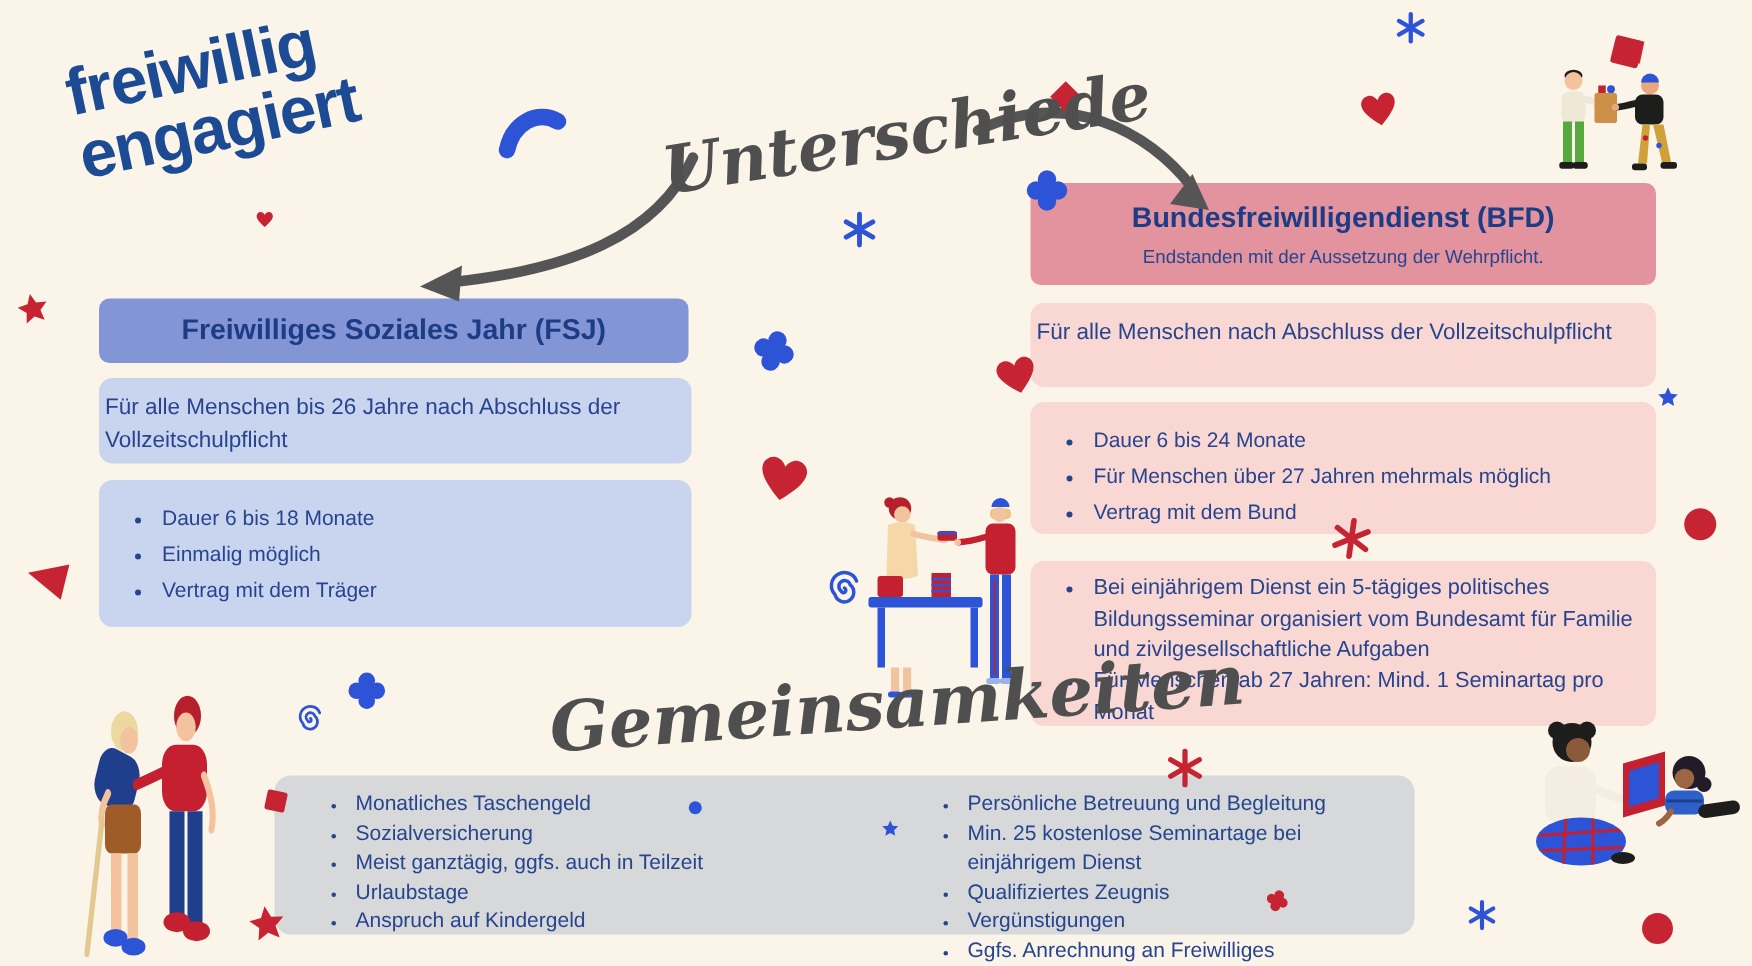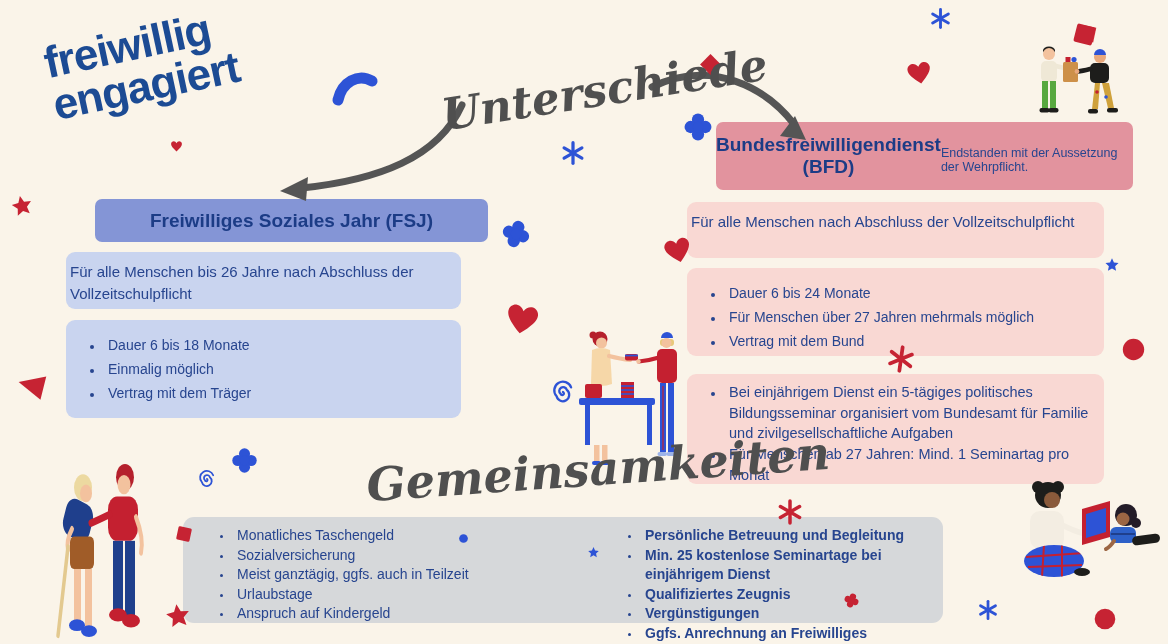--- a/index.html
+++ b/index.html
@@ -17,42 +17,42 @@
   }
   .script-label{
     position:absolute;z-index:6;
     font-family:"DejaVu Serif",serif;font-style:italic;font-weight:bold;
     color:var(--script-gray,#4f4f4f);
   }
   .script-differences{left:440px;top:64px;font-size:44px;transform:rotate(-9deg);}
   .script-commonalities{left:366px;top:442px;font-size:46px;transform:rotate(-4deg);}
   
   .box{position:absolute;border-radius:9px;z-index:1;box-sizing:border-box;}
-  .hdr-box{display:flex;flex-direction:row;align-items:center;justify-content:center;border-radius:7px;margin-left:29px;}
+  .hdr-box{display:flex;flex-direction:column;align-items:center;justify-content:center;border-radius:7px;}
   .hdr-title{font-weight:bold;font-size:19px;color:var(--header-navy,#1c3c86);text-align:center;}
   .hdr-sub{font-size:12.5px;color:var(--body-navy,#27458f);margin-top:7px;text-align:left;}
   .fsj-header{left:66px;top:199px;width:393px;height:43px;background:var(--fsj-header-bg,#8495d6);}
   .fsj-elig{left:66px;top:252px;width:395px;height:57px;background:var(--fsj-box-bg,#c9d4ef);}
   .fsj-list{left:66px;top:320px;width:395px;height:98px;background:var(--fsj-box-bg,#c9d4ef);}
   .bfd-header{left:687px;top:122px;width:417px;height:68px;background:var(--bfd-header-bg,#e2939e);}
   .bfd-elig{left:687px;top:202px;width:417px;height:56px;background:var(--bfd-box-bg,#f9d8d3);}
   .bfd-list1{left:687px;top:268px;width:417px;height:88px;background:var(--bfd-box-bg,#f9d8d3);}
   .bfd-list2{left:687px;top:374px;width:417px;height:110px;background:var(--bfd-box-bg,#f9d8d3);}
   .common-box{left:183px;top:517px;width:760px;height:106px;background:var(--gray-bg,#d6d8da);border-radius:11px;display:flex;}
   .body-text{font-size:15px;color:var(--body-navy,#27458f);line-height:1.45;padding:9px 4px;}
   ul.blist{margin:0;padding:13px 14px 0 38px;}
   ul.blist li{font-size:14px;color:var(--body-navy,#27458f);line-height:1.73;padding-left:4px;}
   ul.blist li::marker{color:var(--body-navy,#27458f);font-size:12px;}
   ul.blist-tight{padding-top:8px;}
   ul.blist-tight li{font-size:14.5px;line-height:1.43;}
   ul.glist{margin:0;padding:9px 0 0 50px;list-style:disc;}
   ul.glist li{font-size:14px;color:var(--body-navy,#27458f);line-height:1.4;padding-left:4px;}
   ul.glist li::marker{color:var(--body-navy,#27458f);font-size:10px;}
   .glist-left{width:358px;flex:none;}
-  .glist-right{flex:1;padding-left:38px;font-weight:bold;}
+  .glist-right{flex:1;padding-left:38px;}
   
   .dec{position:absolute;z-index:4;pointer-events:none;}
   .overlay-svg{position:absolute;left:0;top:0;z-index:2;pointer-events:none;}
   .illus{position:absolute;z-index:3;pointer-events:none;}
   .defs-hidden{position:absolute;width:0;height:0;overflow:hidden;}
 </style>
 </head>
 <body>
 
 <svg class="defs-hidden" aria-hidden="true">

